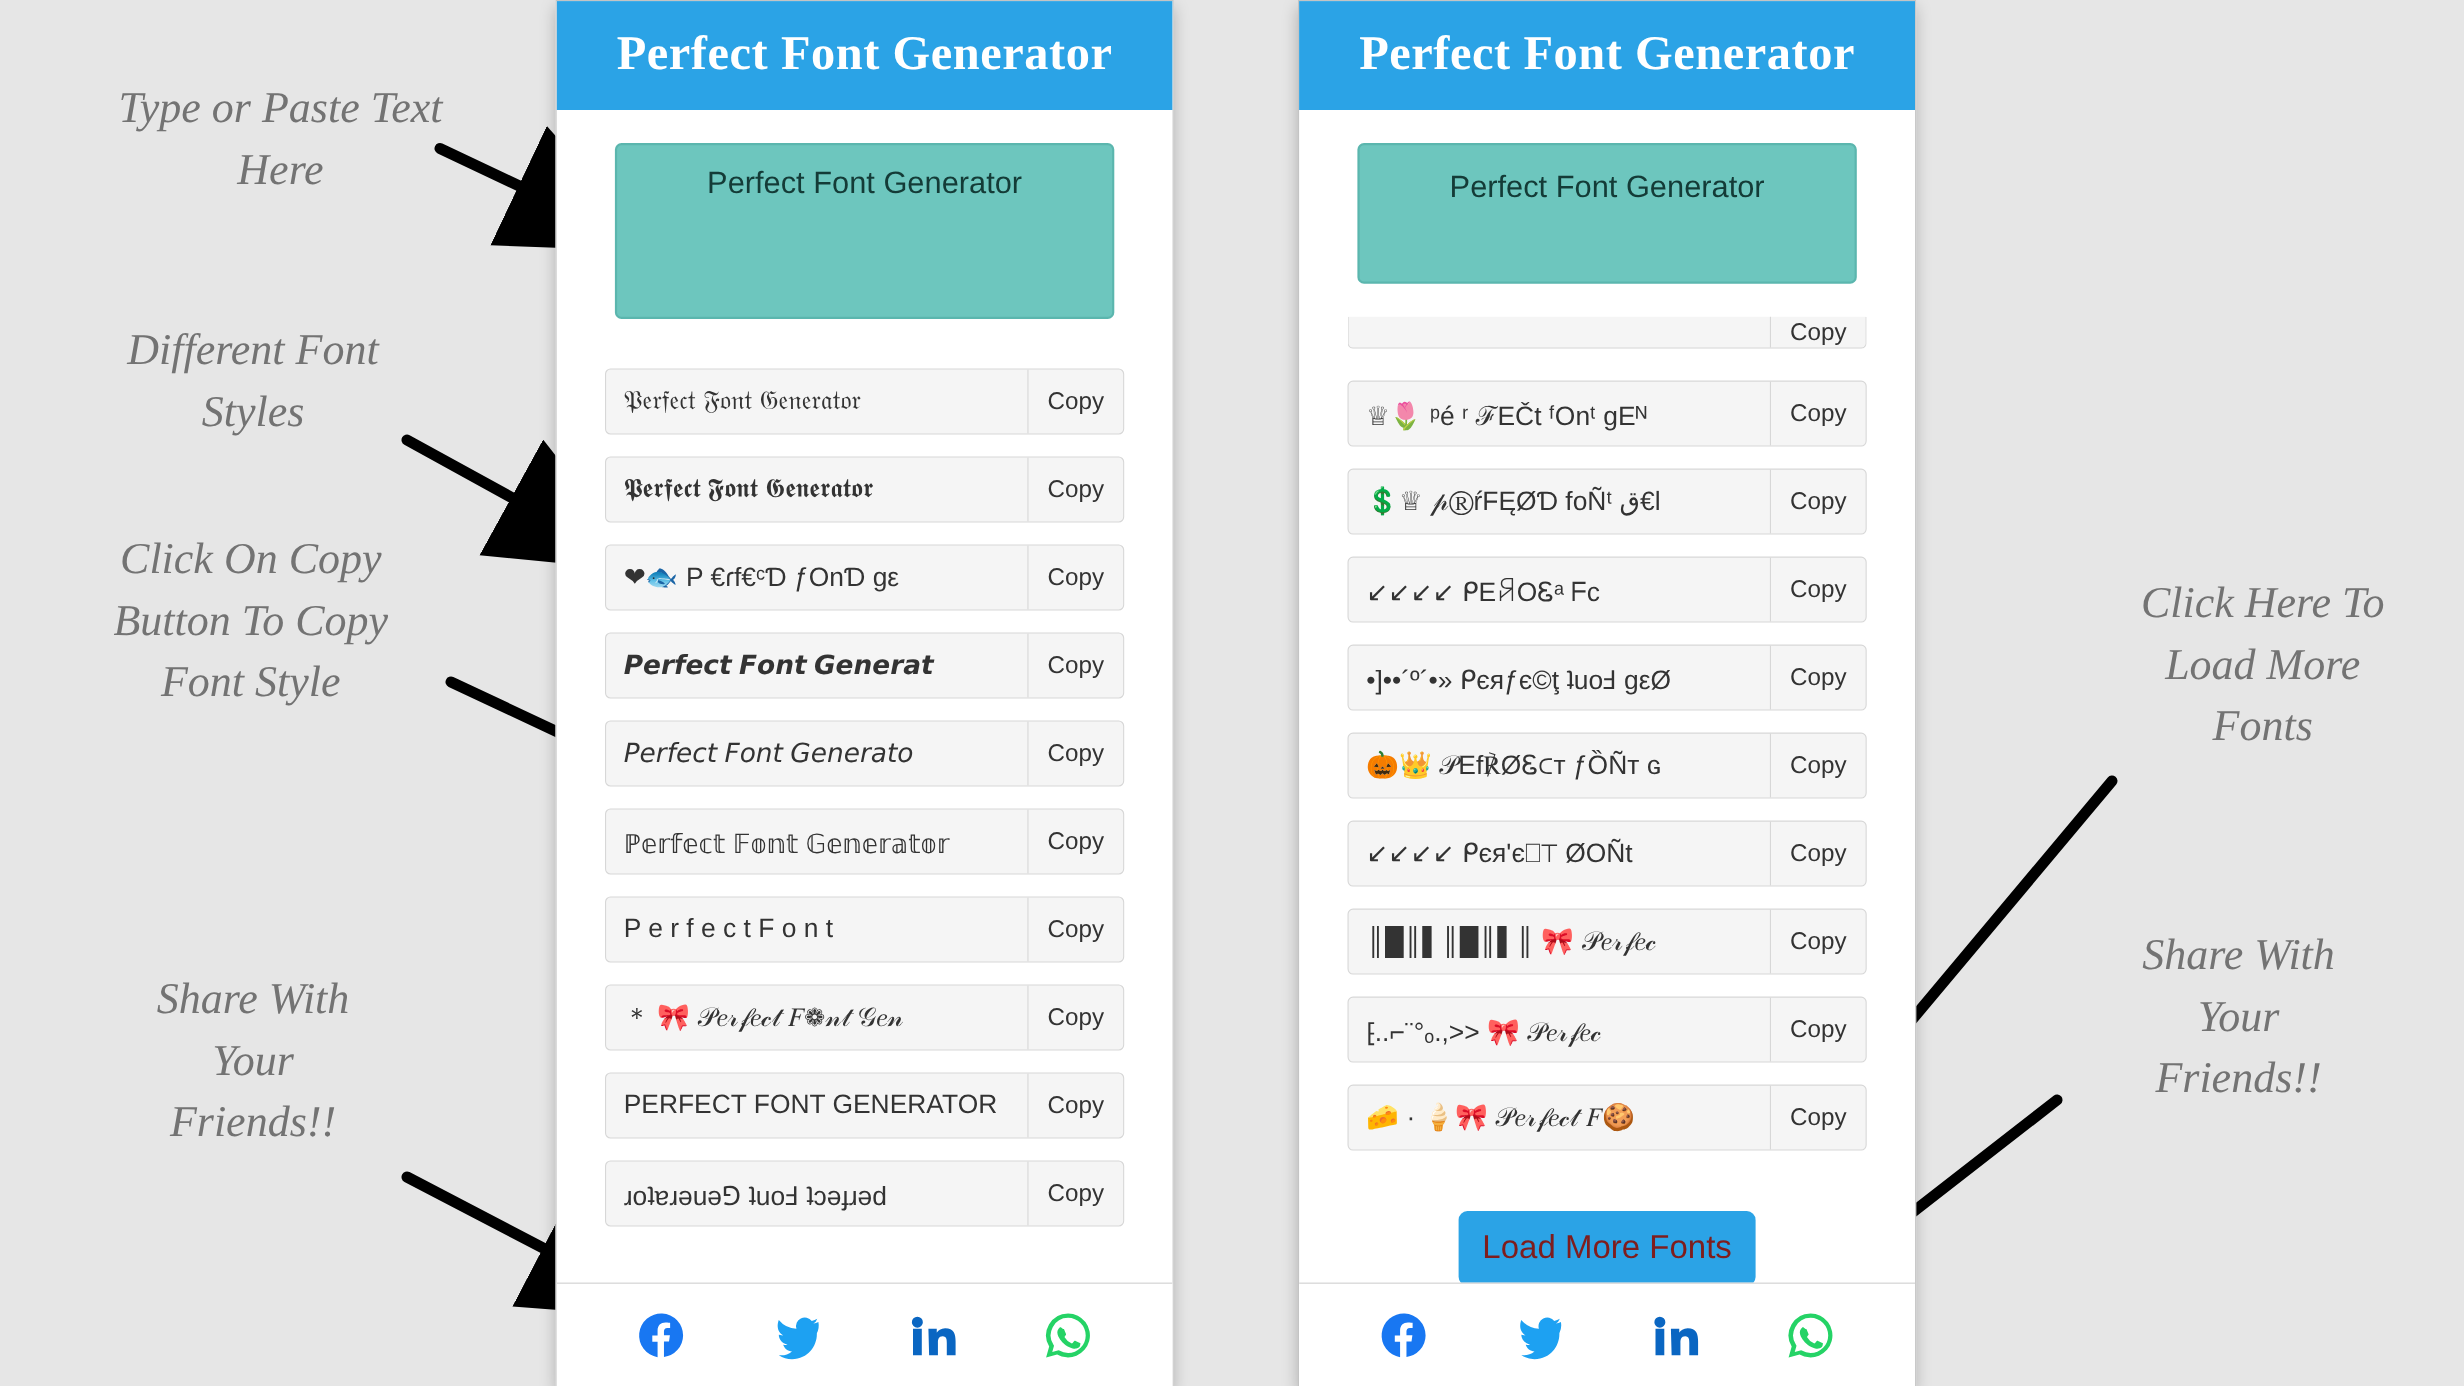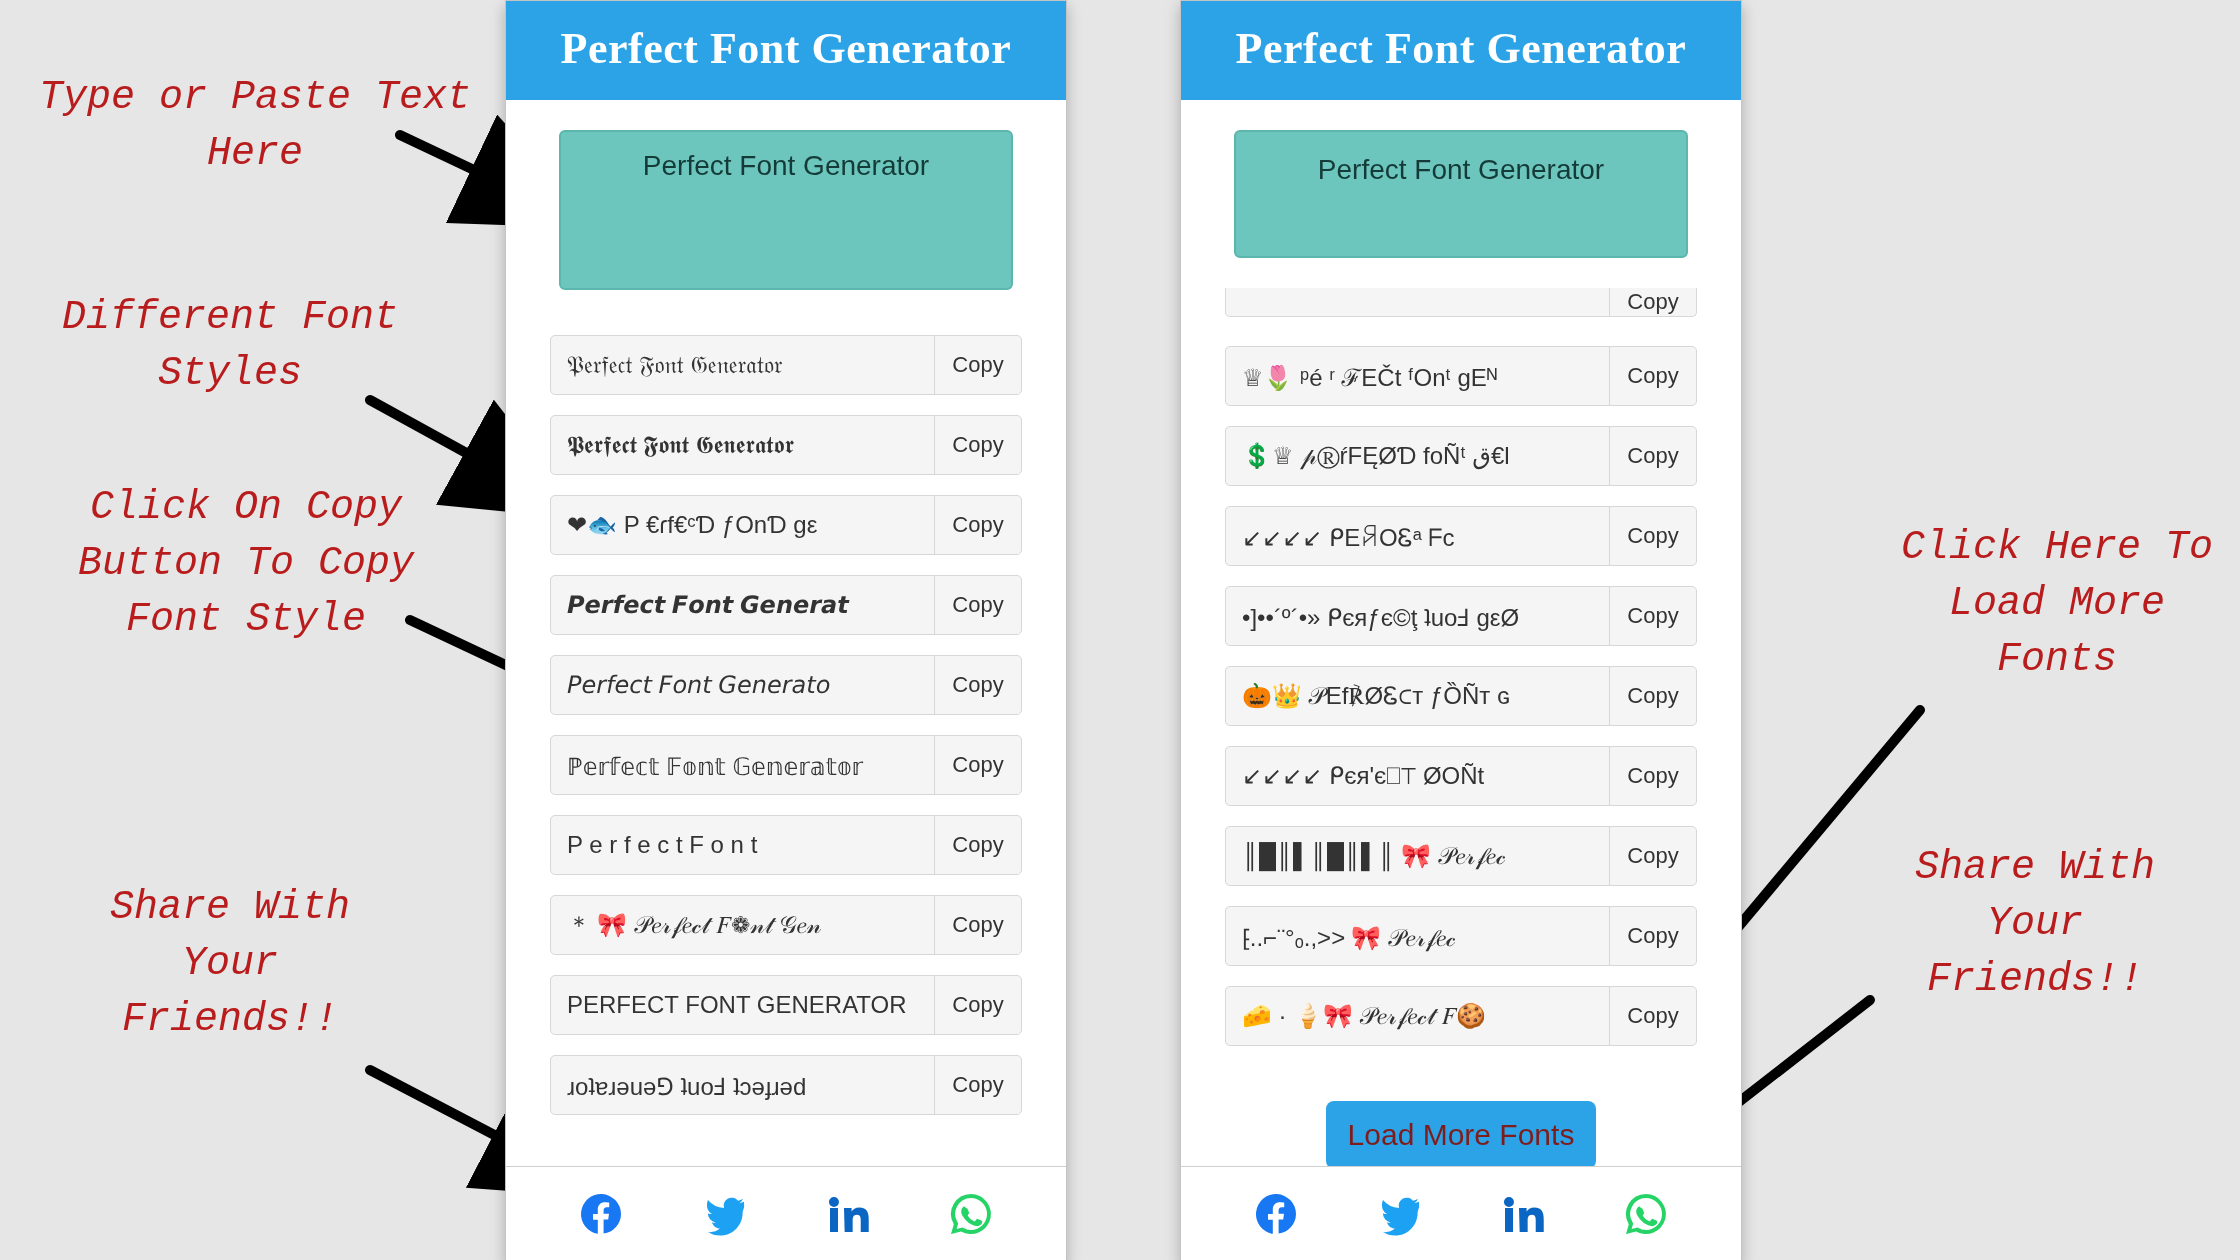--- a/index.html
+++ b/index.html
@@ -8,25 +8,25 @@
     width: 2240px;
     height: 1260px;
     background: #e6e6e6;
     font-family: Arial, Helvetica, sans-serif;
     overflow: hidden;
   }
 
   
   .annotation {
     position: absolute;
-    font-family: Liberation Mono, monospace;
+    font-family: Liberation Serif, serif;
     font-style: italic;
     font-size: 40px;
     line-height: 1.4;
-    color: #b91c1c;
+    color: #737373;
     text-align: center;
     white-space: nowrap;
   }
 
   
   .phone {
     position: absolute;
     width: 560px;
     background: #ffffff;
     border: 1px solid #c4c4c4;
@@ -175,21 +175,21 @@
     left: 0; top: 0;
     width: 2240px; height: 1260px;
     pointer-events: none;
   }
 </style>
 </head>
 <body>
 
 <div class="annotation" style="left:30px;  top:70px;  width:450px;">Type or Paste Text<br>Here</div>
 <div class="annotation" style="left:30px;  top:290px; width:400px;">Different Font<br>Styles</div>
-<div class="annotation" style="left:61px;  top:480px; width:370px;">Click On Copy<br>Button To Copy<br>Font Style</div>
+<div class="annotation" style="left:43px;  top:480px; width:370px;">Click On Copy<br>Button To Copy<br>Font Style</div>
 <div class="annotation" style="left:80px;  top:880px; width:300px;">Share With<br>Your<br>Friends!!</div>
 <div class="annotation" style="left:1882px;top:520px; width:350px;">Click Here To<br>Load More<br>Fonts</div>
 <div class="annotation" style="left:1870px;top:840px; width:330px;">Share With<br>Your<br>Friends!!</div>
 
 <svg id="arrow-layer">
   <defs>
     <marker id="ah" markerWidth="16" markerHeight="16" refX="12" refY="6" orient="auto">
       <path d="M0,0 L14,6 L0,12 z" fill="#000"></path>
     </marker>
   </defs>

